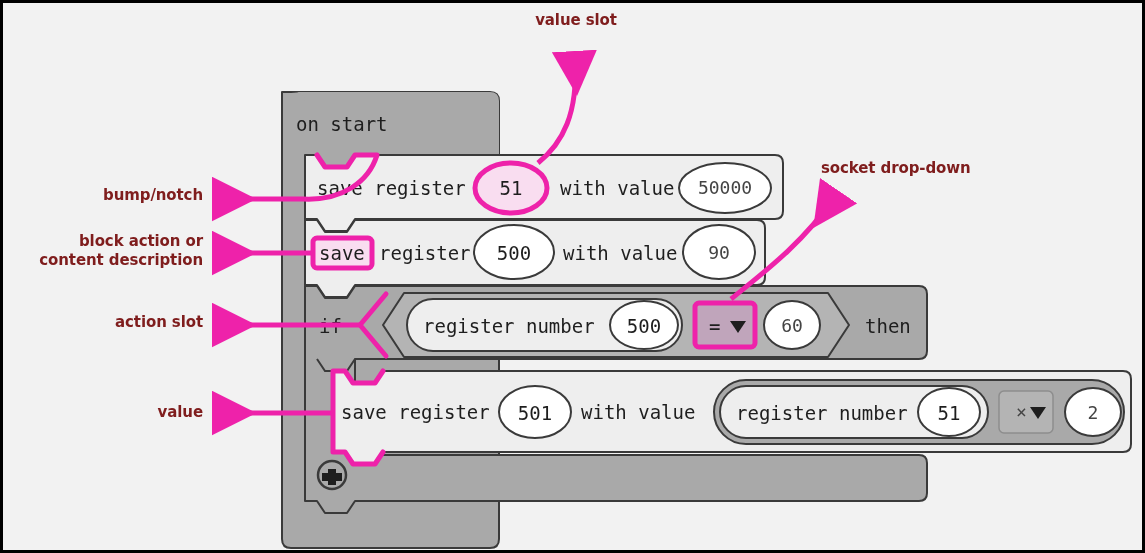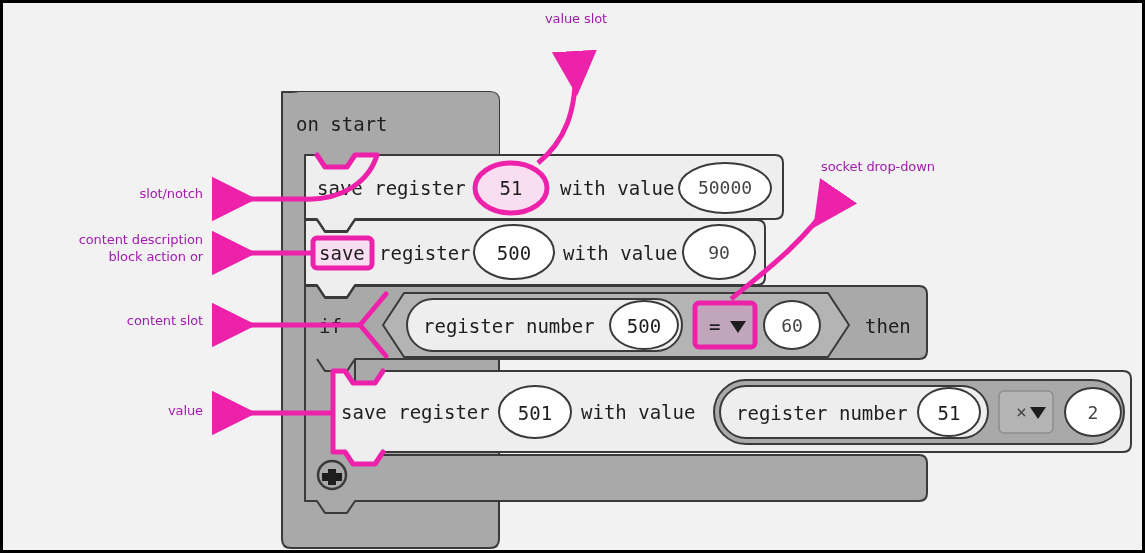--- a/index.html
+++ b/index.html
@@ -16,24 +16,24 @@
     border:3px solid #000;
     background:#f2f2f2;
   }
   .svgfull { position:absolute; left:0; top:0; width:1145px; height:553px; }
   #blocklayer { z-index:2; }
   #annlayer   { z-index:5; pointer-events:none; }
 
   .ann-label {
     position:absolute;
     z-index:6;
-    color:#a21caf;
+    color:#7f1d1d;
     font-family:"DejaVu Sans", sans-serif;
-    font-weight:normal;
-    font-size:13px;
+    font-weight:bold;
+    font-size:15px;
     line-height:1.28;
     white-space:pre;
     letter-spacing:-0.1px;
   }
   .ann-right { text-align:right; }
   .ann-center{ text-align:center; }
 
   
 </style>
 </head>
@@ -195,24 +195,24 @@
 
     <path d="M 380,368 L 372,380 L 350,380 L 342,368 L 330,368
              L 330,449 L 342,449 L 350,461 L 372,461 L 380,449" fill="none" stroke="#ee22aa" stroke-width="5" stroke-linejoin="round" stroke-linecap="round"></path>
     <path d="M 330,410 L 216,410" fill="none" stroke="#ee22aa" stroke-width="5" marker-end="url(#arrowL)"></path>
   </svg>
 
   <div class="ann-label ann-center" style="left:498px; top:8px; width:150px;">value slot</div>
 
   <div class="ann-label" style="left:818px; top:156px;">socket drop-down</div>
 
-  <div class="ann-label ann-right" style="left:0px; top:183px; width:200px;">slot/notch</div>
+  <div class="ann-label ann-right" style="left:0px; top:183px; width:200px;">bump/notch</div>
 
   <div class="ann-right" style="position:absolute; left:0px; top:229px; width:200px; z-index:6;">
+    <div class="ann-label ann-right" style="position:static; width:200px;">block action or</div>
     <div class="ann-label ann-right" style="position:static; width:200px;">content description</div>
-    <div class="ann-label ann-right" style="position:static; width:200px;">block action or</div>
   </div>
 
-  <div class="ann-label ann-right" style="left:0px; top:310px; width:200px;">content slot</div>
+  <div class="ann-label ann-right" style="left:0px; top:310px; width:200px;">action slot</div>
 
   <div class="ann-label ann-right" style="left:0px; top:400px; width:200px;">value</div>
 
 </div>
 
 </body></html>

